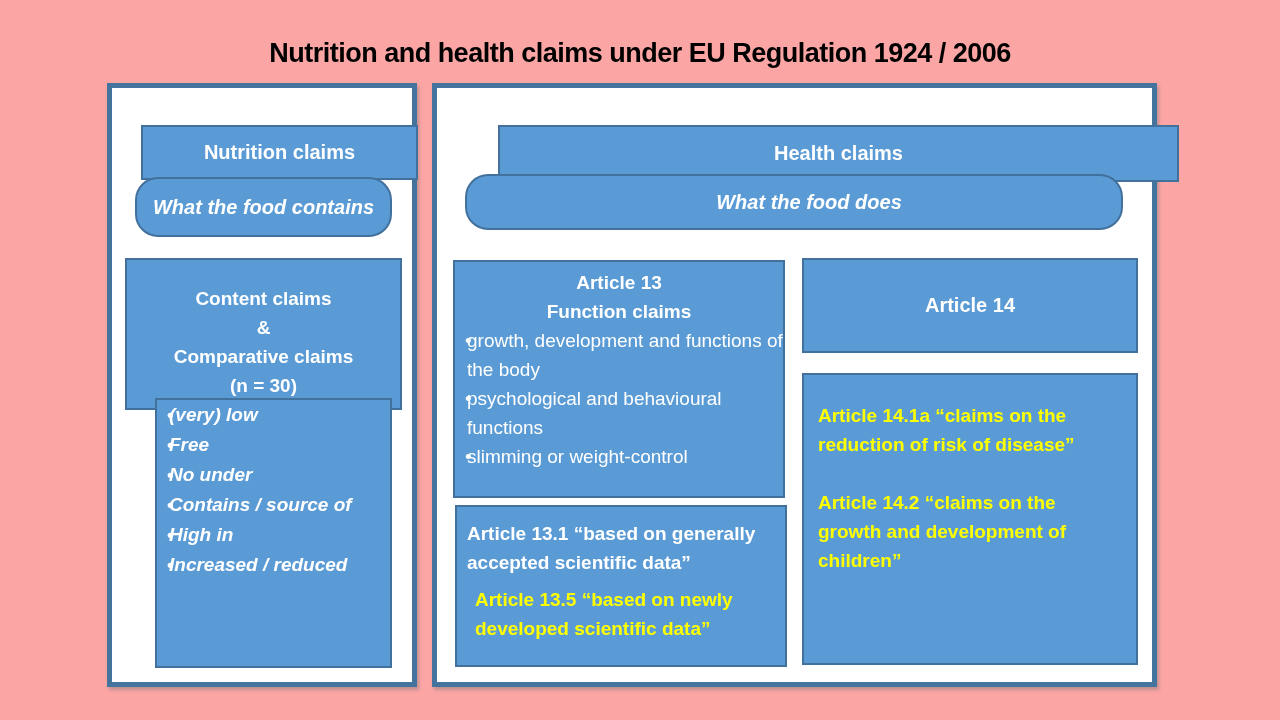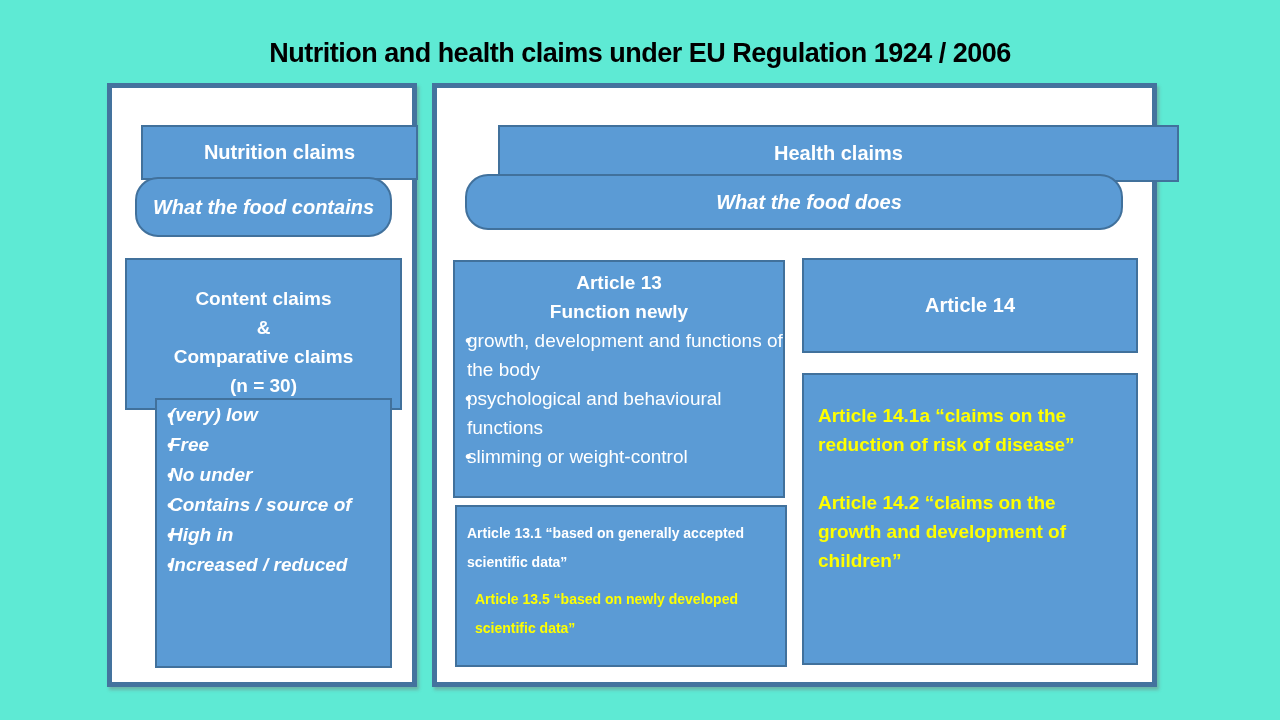--- a/index.html
+++ b/index.html
@@ -1,19 +1,19 @@
 <!DOCTYPE html>
 <html><head>
 <meta charset="utf-8">
 <style>
   html,body{margin:0;padding:0;background:#ffffff;}
   #slide{
     position:relative;
     width:1280px;height:720px;
-    background:#5eead4;
+    background:#fca5a5;
     font-family:"Liberation Sans", sans-serif;
     overflow:hidden;
   }
   .slide-title{
     position:absolute;top:38px;left:0;width:100%;
     text-align:center;
     font-size:27px;font-weight:bold;color:#000000;
     letter-spacing:-0.5px;
   }
   .panel{
@@ -42,21 +42,21 @@
   
   .nutri-list{padding:18px 8px 0 0;font-size:19px;font-weight:bold;font-style:italic;line-height:30px;}
   .nutri-list li{padding-left:40px;}
   .nutri-list li::before{content:"\2022";position:absolute;left:10px;font-style:normal;}
   
   .a13-title{font-size:19px;font-weight:bold;line-height:29px;text-align:center;padding-top:6px;}
   .a13-list{padding:26px 6px 0 0;font-size:19px;font-weight:normal;line-height:29px;}
   .a13-list li{padding-left:37px;}
   .a13-list li::before{content:"\2022";position:absolute;left:10px;}
   
-  .a13-sub{padding:12px 10px 0 10px;font-size:14px;font-weight:bold;line-height:29px;}
+  .a13-sub{padding:12px 10px 0 10px;font-size:19px;font-weight:bold;line-height:29px;}
   .white-txt{color:#ffffff;margin:0;}
   .yellow-txt{color:#ffff00;margin:8px;}
   
   .a14-list{padding:26px 14px 0 14px;font-size:19px;font-weight:bold;line-height:29px;color:#ffff00;}
   .a14-list p{margin:0 0 29px 0;}
 </style>
 </head>
 <body>
 
 <div id="slide">
@@ -84,21 +84,21 @@
     </div>
   </div>
 
   <div class="panel" id="right-panel">
     <div class="box center-flex hdr" style="left:18px;top:37px;width:681px;height:57px;margin-left:43px;">Health claims</div>
     <div class="box center-flex sub" style="left:28px;top:86px;width:658px;height:56px;padding-left:30px;">What the food does</div>
 
     <div class="box" style="left:16px;top:172px;width:332px;height:238px;">
       <div class="a13-title">
           <div>Article 13</div>
-          <div>Function newly</div>
+          <div>Function claims</div>
         </div>
       <ul class="blt a13-list">
           <li>growth, development and functions of the body</li>
           <li>psychological and behavioural functions</li>
           <li>slimming or weight-control</li>
         </ul>
     </div>
 
     <div class="box a13-sub" style="left:18px;top:417px;width:332px;height:162px;">
       <p class="white-txt">Article 13.1 “based on generally accepted scientific data”</p>

